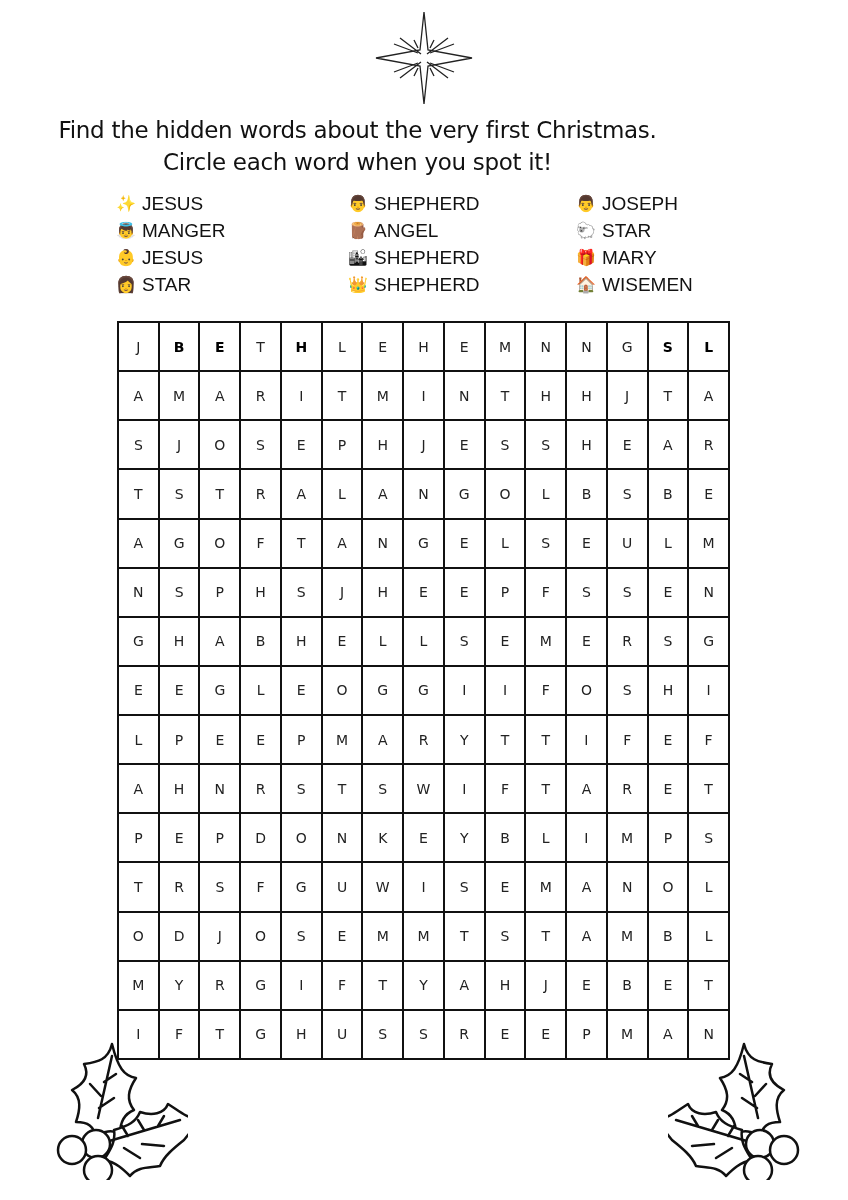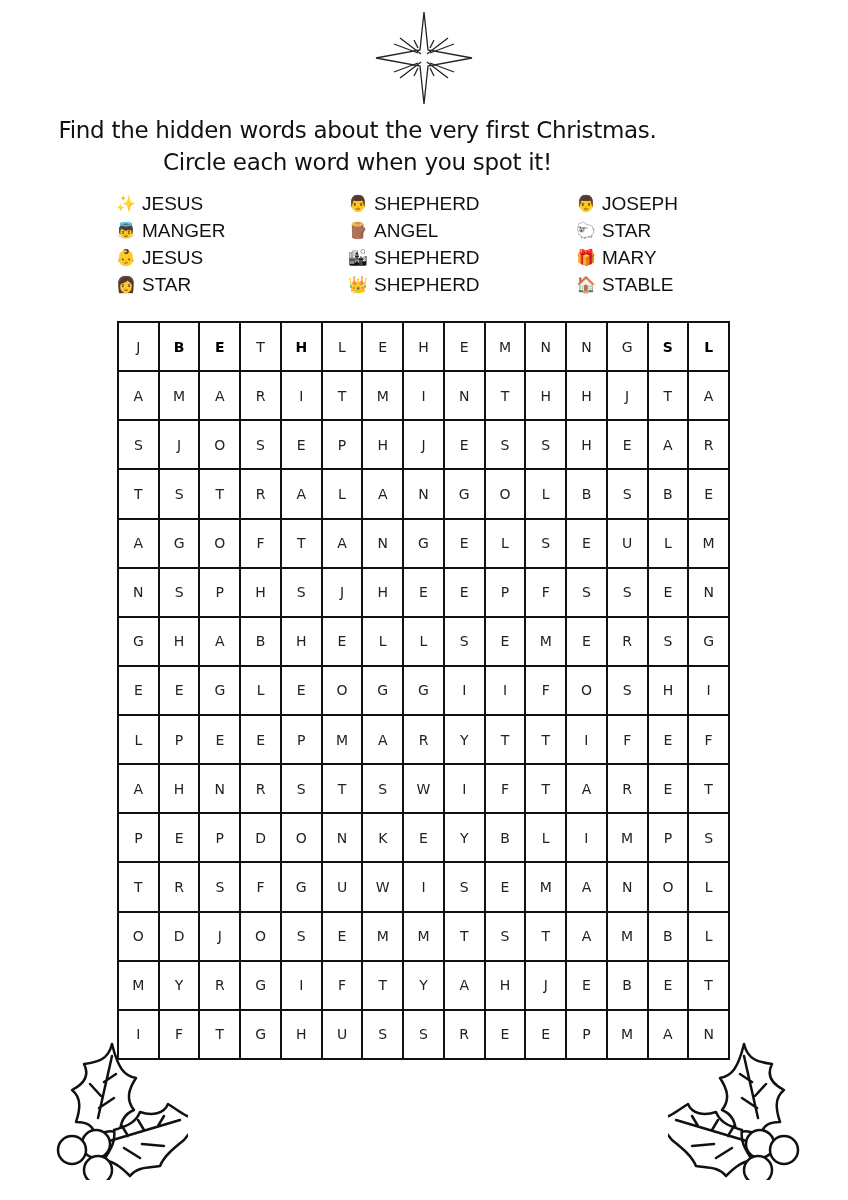--- a/index.html
+++ b/index.html
@@ -77,21 +77,21 @@
       <div class="wl-item">
         <span class="wl-icon">🐑</span>
         <span>STAR</span>
       </div>
       <div class="wl-item">
         <span class="wl-icon">🎁</span>
         <span>MARY</span>
       </div>
       <div class="wl-item">
         <span class="wl-icon">🏠</span>
-        <span>STABLE</span>
+        <span>WISEMEN</span>
       </div>
     </div>
   </div>
 
 <div class="grid" id="grid">
     <div class="cell">J</div>
     <div class="cell bold">B</div>
     <div class="cell bold">E</div>
     <div class="cell">T</div>
     <div class="cell bold">H</div>

